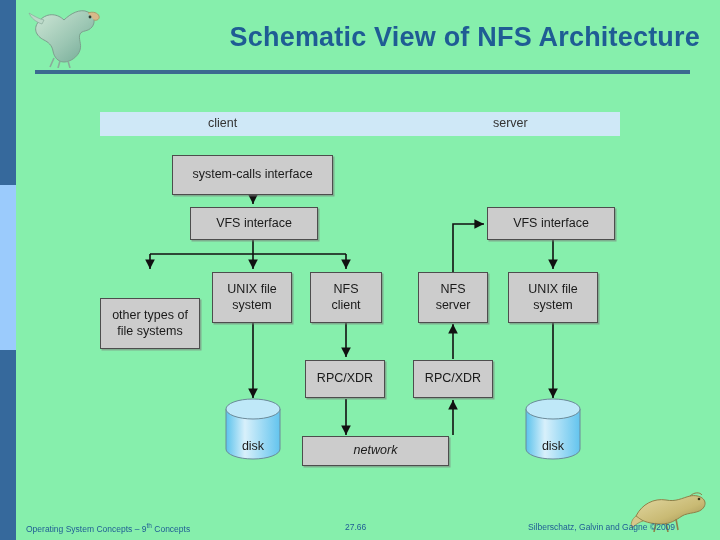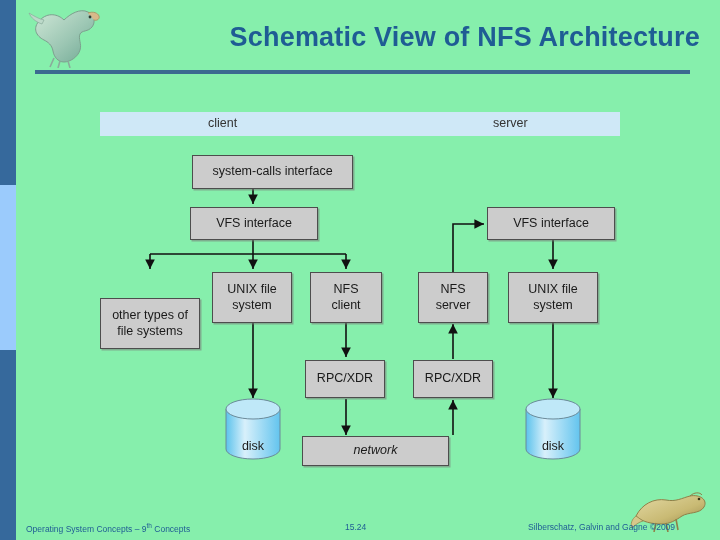--- a/index.html
+++ b/index.html
@@ -131,21 +131,21 @@
         <line x1="453" y1="359" x2="453" y2="324" marker-end="url(#ah)"></line>
 
         <path d="M453 272 L453 224 L484 224" marker-end="url(#ah)"></path>
 
         <line x1="553" y1="240" x2="553" y2="269" marker-end="url(#ah)"></line>
 
         <line x1="553" y1="323" x2="553" y2="398" marker-end="url(#ah)"></line>
       </g>
     </svg>
 
-    <div class="box" style="left:172px;top:155px;width:161px;height:34px;margin-left:20px;">
+    <div class="box" style="left:172px;top:155px;width:161px;height:40px;">
       <span>system-calls interface</span>
     </div>
 
     <div class="box" style="left:190px;top:207px;width:128px;height:33px;">
       <span>VFS interface</span>
     </div>
 
     <div class="box" style="left:100px;top:272px;width:100px;height:51px;white-space:pre-line;margin-top:26px;">
       <span>other types of
 file systems</span>
@@ -223,16 +223,16 @@
              C70 28 58 26 52 30 C46 34 40 38 32 38 C22 38 12 36 6 30 Z" fill="url(#dg2)" stroke="#8f8048" stroke-width="1"></path>
     <path d="M60 10 C64 6 70 6 72 9" stroke="#8f8048" stroke-width="1" fill="none"></path>
     <circle cx="69" cy="13" r="1.3" fill="#3a3218"></circle>
     <path d="M6 30 C2 33 0 38 2 42 C5 39 9 36 13 35 Z" fill="#d6c88b" stroke="#8f8048" stroke-width=".7"></path>
     <path d="M26 37 L24 46 M36 37 L38 46 M46 33 L48 44" stroke="#8f8048" stroke-width="1.6" fill="none"></path>
   </svg>
 
   <div class="footer f-left">
     <span>Operating System Concepts – 9</span><span class="sup">th</span><span> Concepts</span>
   </div>
-  <div class="footer f-center">15.24</div>
+  <div class="footer f-center">27.66</div>
   <div class="footer f-right">Silberschatz, Galvin and Gagne ©2009</div>
 
 </div>
 
 </body></html>

